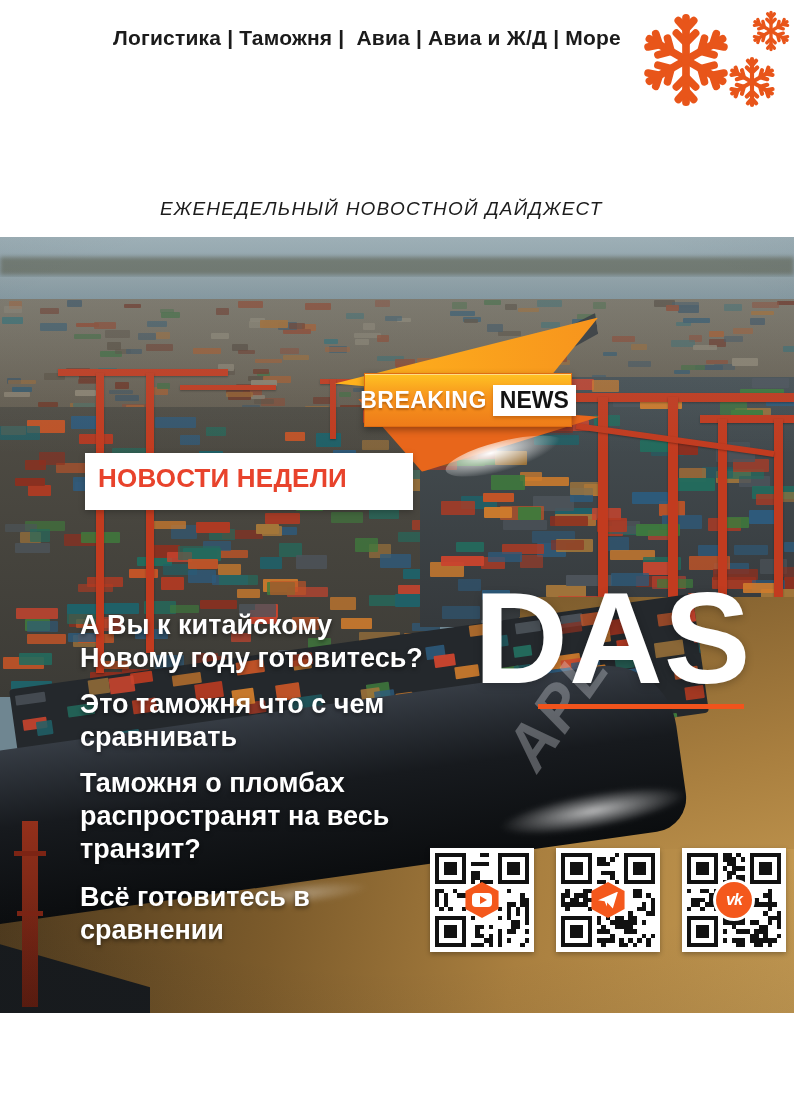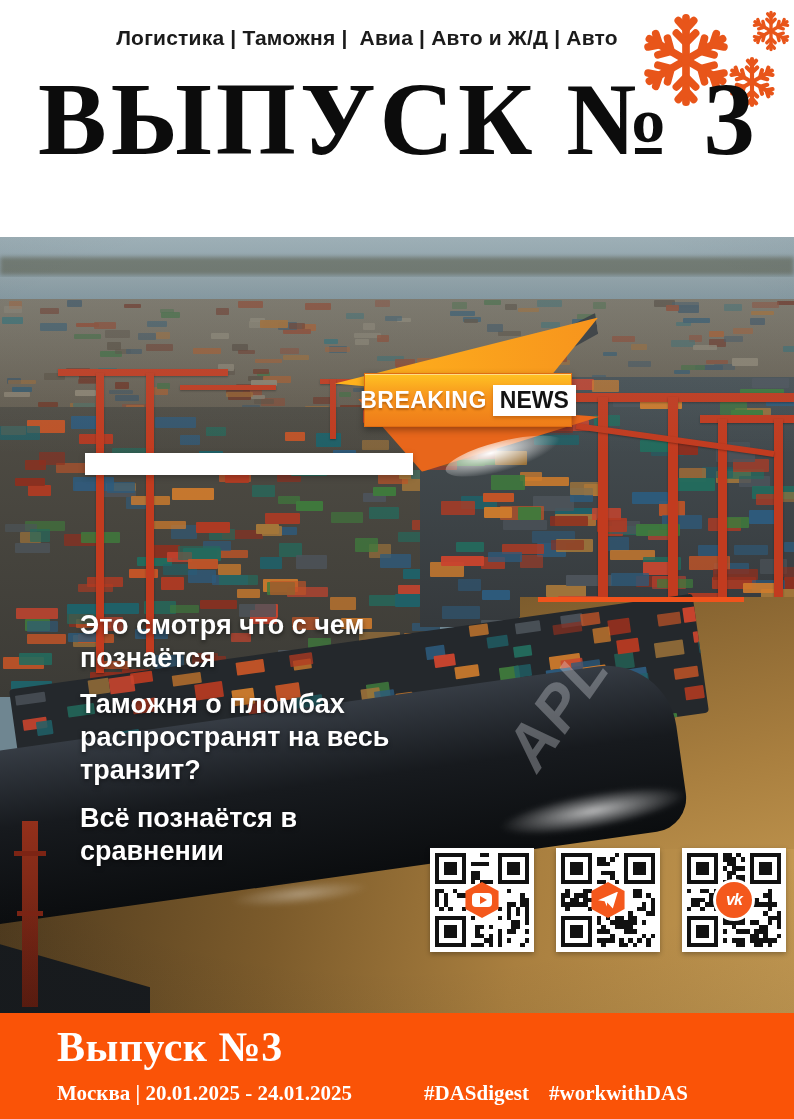--- a/index.html
+++ b/index.html
@@ -122,21 +122,21 @@
   .f-issue{position:absolute;left:57px;top:10px;font-size:42px;font-weight:700;letter-spacing:.5px;}
   .f-meta{position:absolute;left:57px;top:68px;font-size:21px;font-weight:700;}
   .f-tag1{position:absolute;left:424px;top:68px;font-size:21px;font-weight:700;}
   .f-tag2{position:absolute;left:549px;top:68px;font-size:21px;font-weight:700;}
 </style>
 </head>
 <body>
 
 <div class="page">
 
-  <div class="topics">Логистика | Таможня |  Авиа | Авто и Ж/Д | Авто</div>
+  <div class="topics">Логистика | Таможня |  Авиа | Авиа и Ж/Д | Море</div>
   <div class="flake flake1">
       <svg viewBox="-50 -50 100 100">
         <g stroke="#E8551A" stroke-width="8" stroke-linecap="round" fill="none">
           <g transform="rotate(0)">
             <path d="M0,-6 L0,-44"></path>
             <path d="M0,-18 L-10,-28 M0,-18 L10,-28"></path>
             <path d="M0,-32 L-8,-41 M0,-32 L8,-41"></path>
           </g>
           <g transform="rotate(60)">
             <path d="M0,-6 L0,-44"></path>
@@ -234,21 +234,21 @@
           </g>
           <g transform="rotate(300)">
             <path d="M0,-6 L0,-44"></path>
             <path d="M0,-18 L-10,-28 M0,-18 L10,-28"></path>
             <path d="M0,-32 L-8,-41 M0,-32 L8,-41"></path>
           </g>
         </g>
         <circle r="5" fill="#E8551A"></circle>
       </svg>
     </div>
-  <div class="title">ВЫПУСК № 3</div>
+  <div class="subtitle">ЕЖЕНЕДЕЛЬНЫЙ НОВОСТНОЙ ДАЙДЖЕСТ</div>
 
   <div class="photo">
     <div class="layer sky"></div>
     <div class="layer shore"></div>
     <div class="layer farwater"></div>
     <div class="layer yardFar scatter" id="yardFar">
         <i style="left:60.81185641232878%;top:59.01576359756291%;width:20.185392778366804px;height:6.119785632938147px;background:#9b5d35;opacity:0.79"></i>
         <i style="left:60.773658379912376%;top:45.032489066943526%;width:13.280418582260609px;height:6.1220220467075706px;background:#6e3a2a;opacity:0.93"></i>
         <i style="left:68.15285871271044%;top:16.081411438062787%;width:18.719612013548613px;height:6.680830356664956px;background:#3e6b6e;opacity:0.67"></i>
         <i style="left:58.250908204354346%;top:12.748144729994237%;width:18.334681376814842px;height:5.507853110320866px;background:#39596b;opacity:0.81"></i>
@@ -918,29 +918,32 @@
       <div class="bn-ray bn-ray1"></div>
       <div class="bn-ray bn-ray2"></div>
       <div class="bn-swoosh"></div>
       <div class="bn-bar">
         <span class="bn-breaking">BREAKING</span>
         <span class="bn-news">NEWS</span>
       </div>
     </div>
 
     <div class="newsbox">
+      <p class="kicker">НОВОСТИ НЕДЕЛИ</p>
     </div>
 
     <div class="hl">
-      <p class="h2">Это смотря что с чем познаётся</p>
+      <p class="h1">А Вы к китайскому Новому году готовитесь?</p>
+      <p class="h2">Это таможня что с чем сравнивать</p>
       <p class="h3">Таможня о пломбах распространят на весь транзит?</p>
-      <p class="h4">Всё познаётся в сравнении</p>
+      <p class="h4">Всё готовитесь в сравнении</p>
     </div>
 
     <div class="daslogo">
+      <div class="das-word">DAS</div>
       <div class="das-rule"></div>
     </div>
 
     <div class="subscribe">
       <div class="qr-row">
         <div class="qr-tile">
           <div class="qr-code">
               <svg viewBox="0 0 21 21" shape-rendering="crispEdges" xmlns="http://www.w3.org/2000/svg">
                 <rect width="21" height="21" fill="#fff"></rect>
                 <rect x="0" y="0" width="7" height="7" fill="#111"></rect>
@@ -1259,19 +1262,13 @@
               </svg>
             </div>
           <div class="qr-icon circ">
             <span class="vk-glyph">vk</span>
           </div>
         </div>
       </div>
     </div>
   </div>
 
-  <div class="footer">
-    <div class="f-issue">Выпуск №3</div>
-    <div class="f-meta">Москва | 20.01.2025 - 24.01.2025</div>
-    <div class="f-tag1">#DASdigest</div>
-    <div class="f-tag2">#workwithDAS</div>
-  </div>
 </div>
 
 </body></html>

